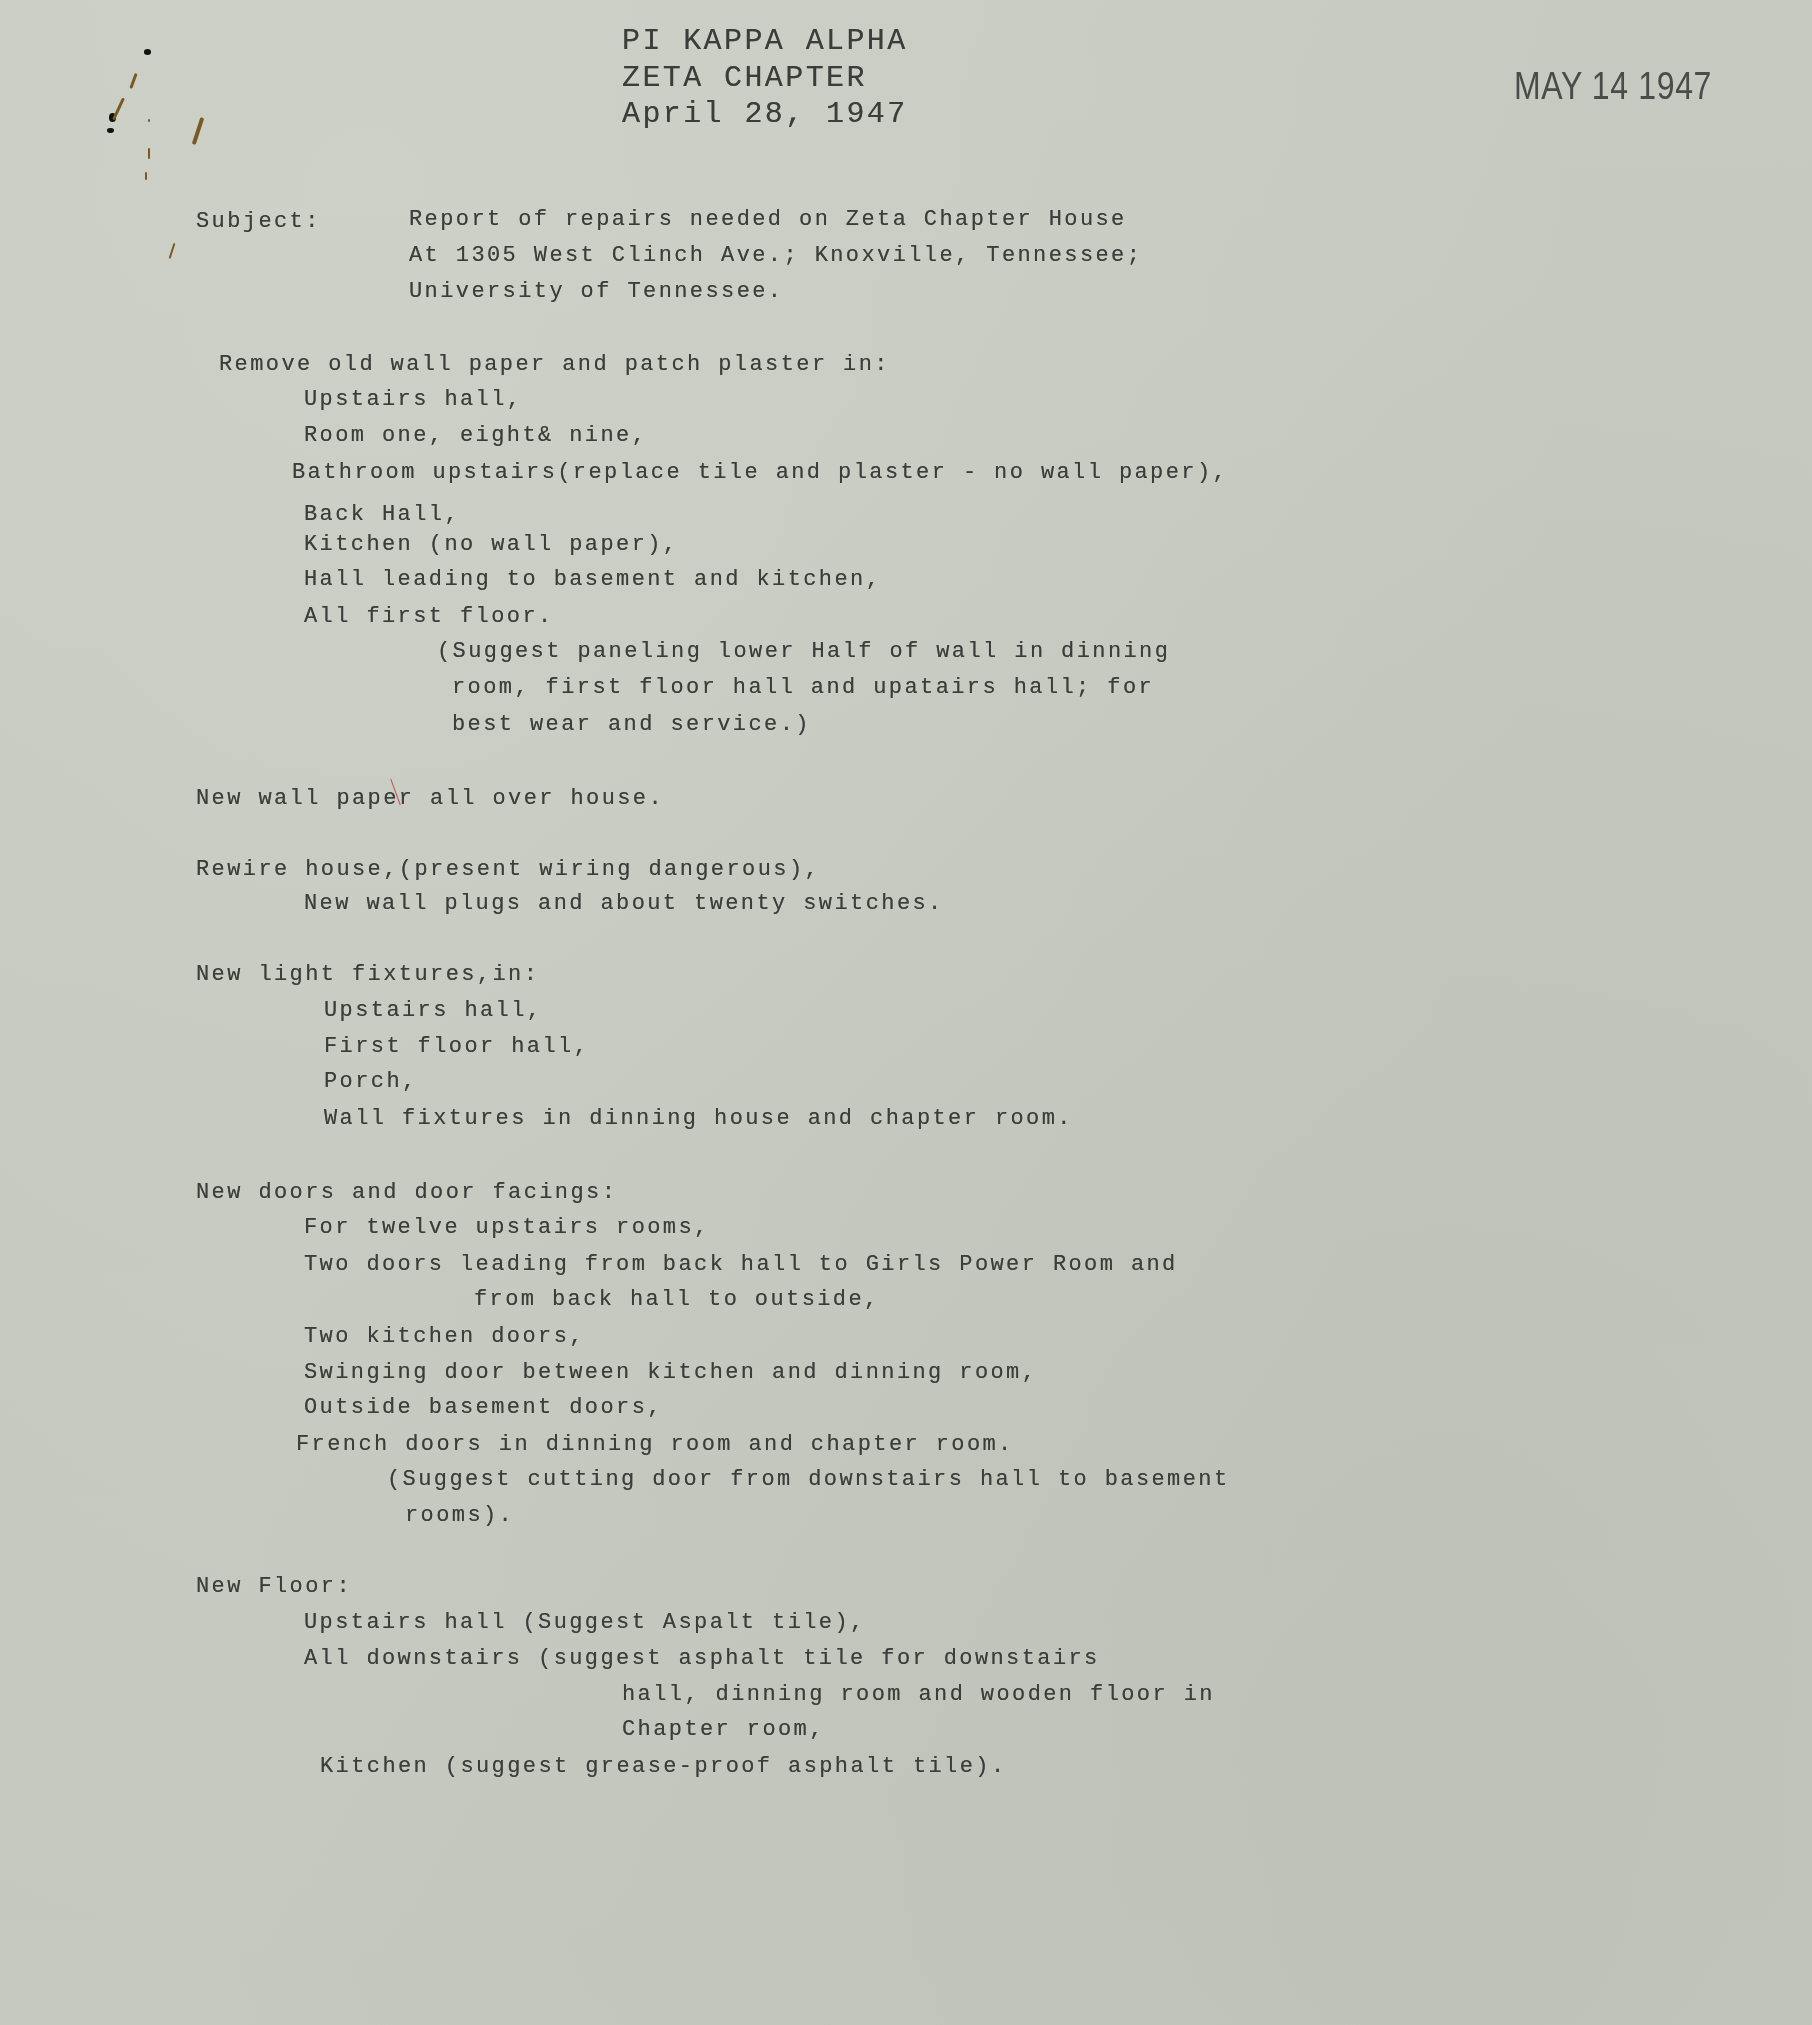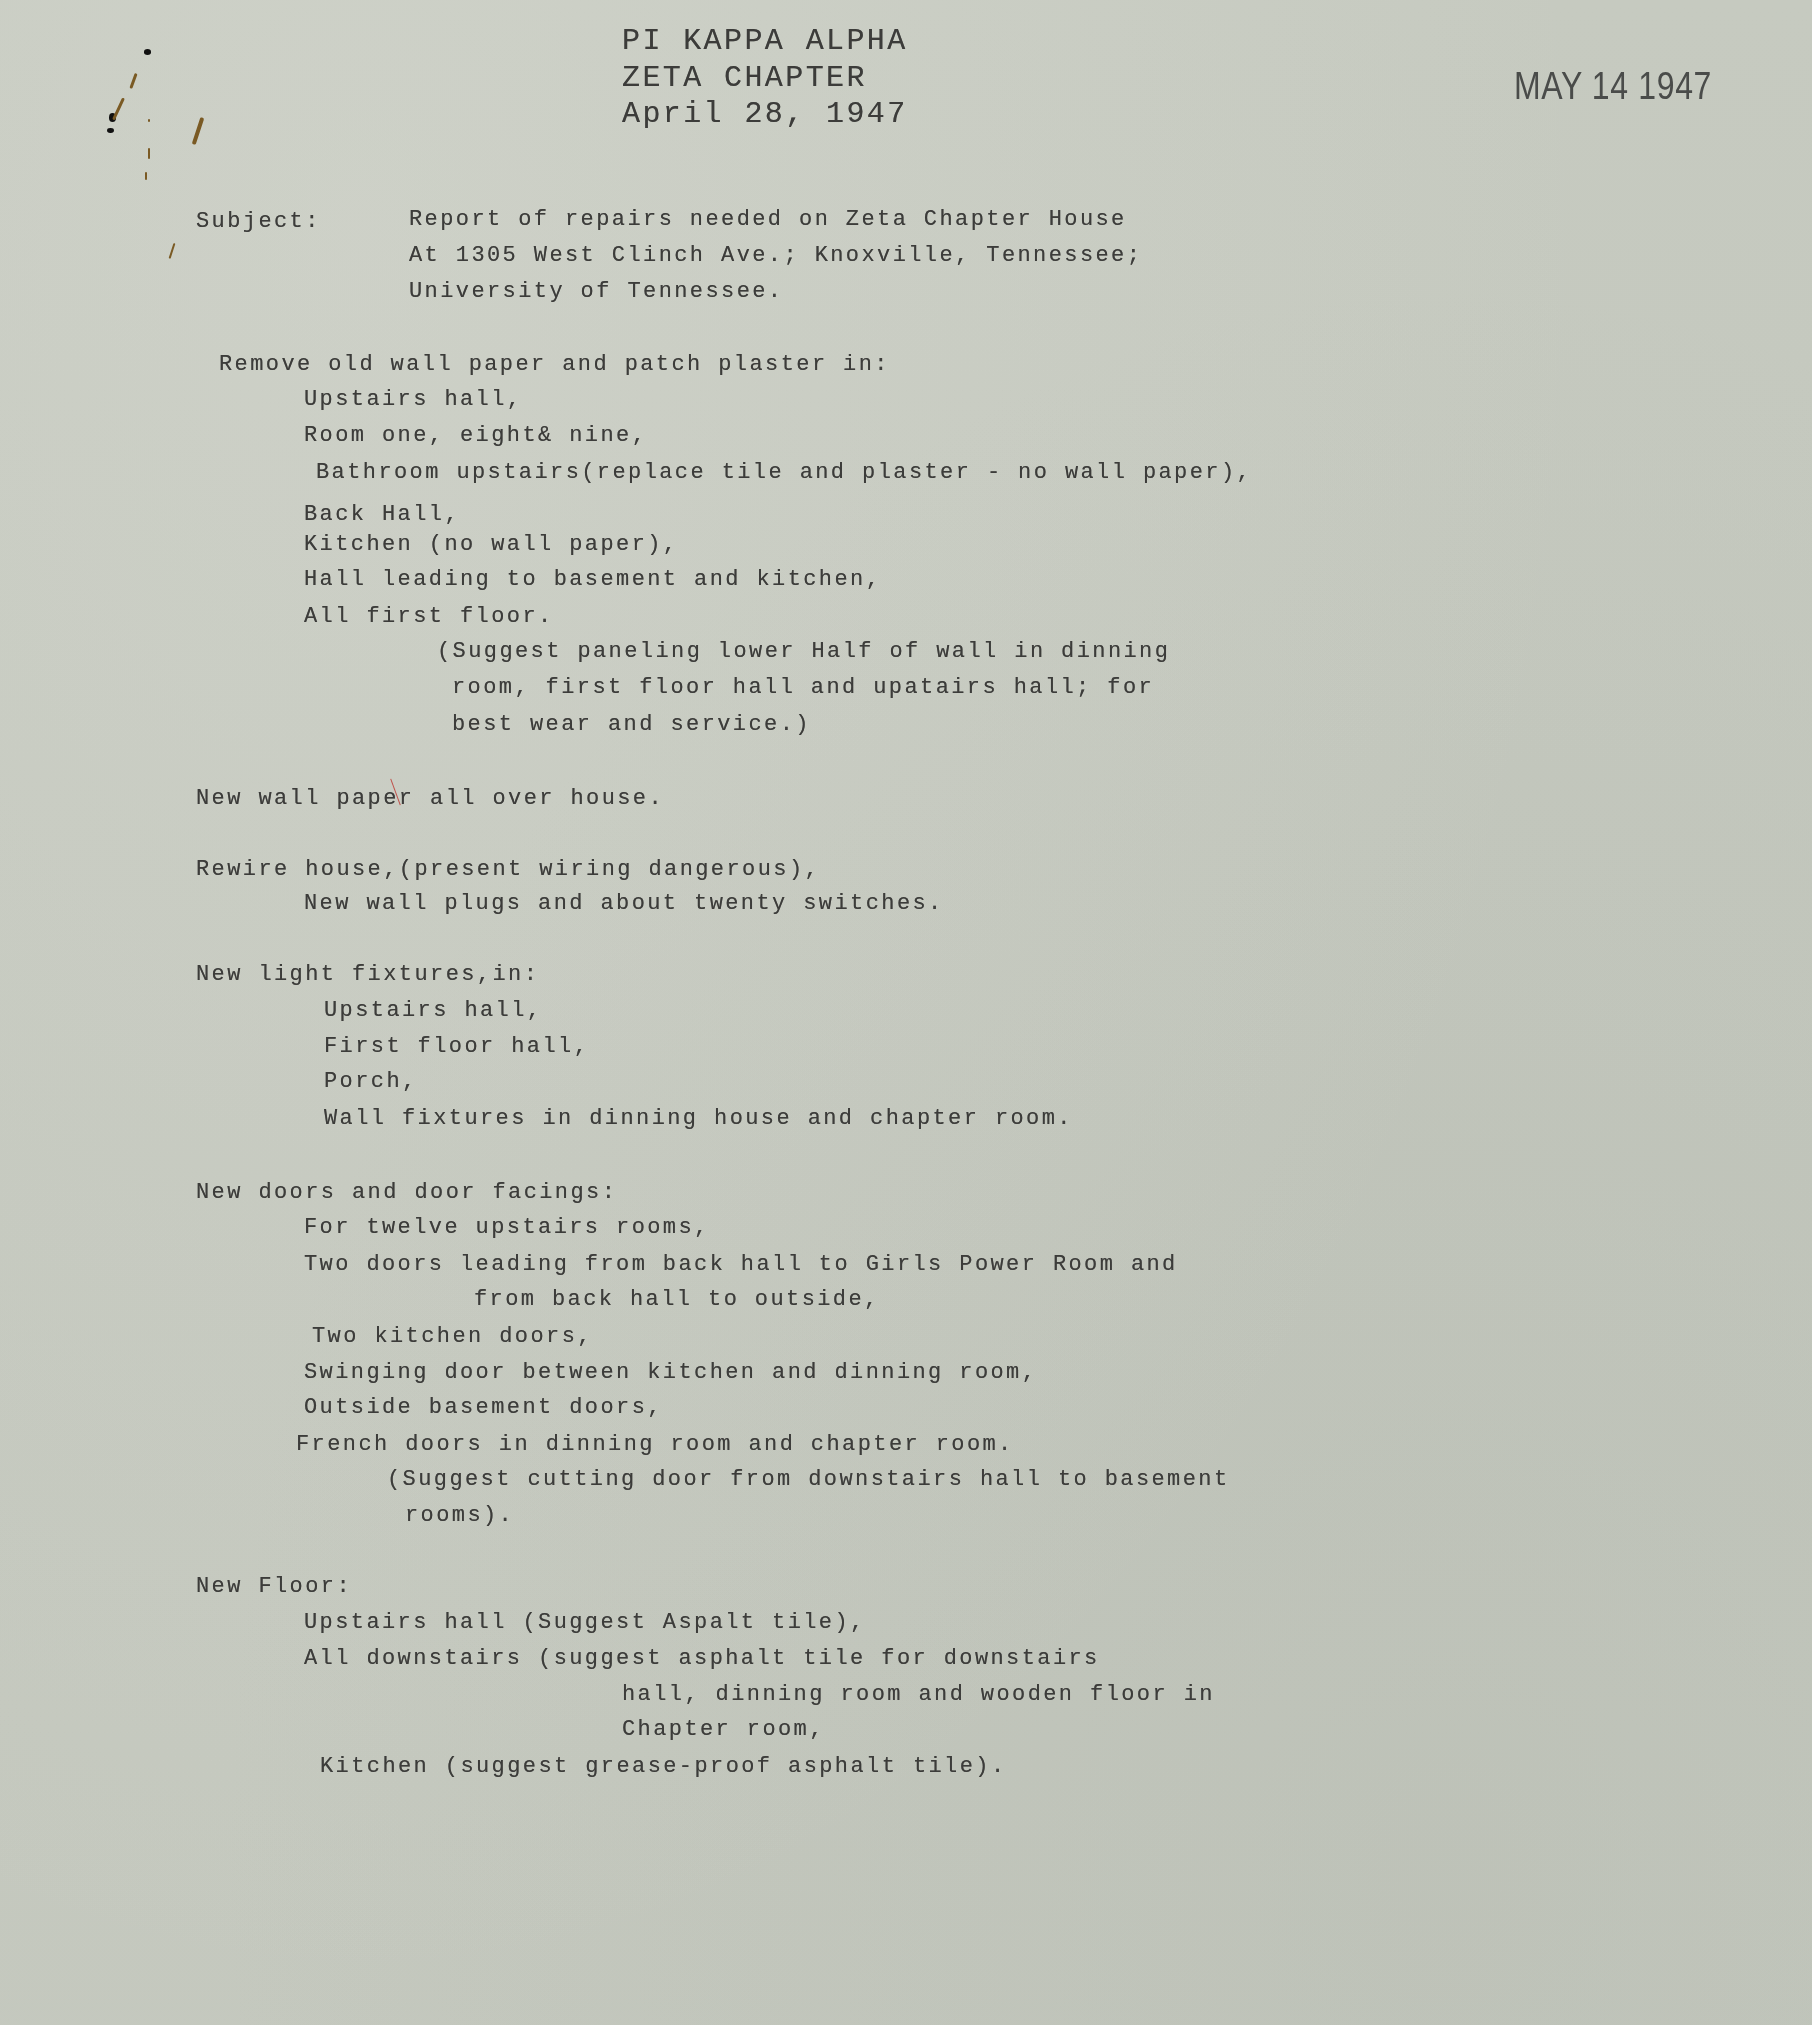--- a/index.html
+++ b/index.html
@@ -84,21 +84,21 @@
   <div class="stamp" style="left:1514px;top:64px;">MAY 14 1947</div>
 
   <div class="line" style="left:196px;top:211px;">Subject:</div>
   <div class="line" style="left:409px;top:209px;text-align:right;">Report of repairs needed on Zeta Chapter House</div>
   <div class="line" style="left:409px;top:245px;">At 1305 West Clinch Ave.; Knoxville, Tennessee;</div>
   <div class="line" style="left:409px;top:281px;">University of Tennessee.</div>
 
   <div class="line" style="left:219px;top:354px;">Remove old wall paper and patch plaster in:</div>
   <div class="line" style="left:304px;top:389px;">Upstairs hall,</div>
   <div class="line" style="left:304px;top:425px;">Room one, eight&amp; nine,</div>
-  <div class="line" style="left:316px;top:462px;">Bathroom upstairs(replace tile and plaster - no wall paper),</div>
+  <div class="line" style="left:292px;top:462px;">Bathroom upstairs(replace tile and plaster - no wall paper),</div>
   <div class="line" style="left:304px;top:476px;margin-top:28px;">Back Hall,</div>
   <div class="line" style="left:304px;top:534px;">Kitchen (no wall paper),</div>
   <div class="line" style="left:304px;top:569px;">Hall leading to basement and kitchen,</div>
   <div class="line" style="left:304px;top:606px;">All first floor.</div>
   <div class="line" style="left:437px;top:641px;">(Suggest paneling lower Half of wall in dinning</div>
   <div class="line" style="left:452px;top:677px;">room, first floor hall and upatairs hall; for</div>
   <div class="line" style="left:452px;top:714px;">best wear and service.)</div>
 
   <div class="red-tick" style="left:395px;top:778px;"></div>
   <div class="line" style="left:196px;top:788px;">New wall paper all over house.</div>
@@ -109,21 +109,21 @@
   <div class="line" style="left:196px;top:964px;">New light fixtures,in:</div>
   <div class="line" style="left:324px;top:1000px;">Upstairs hall,</div>
   <div class="line" style="left:324px;top:1036px;">First floor hall,</div>
   <div class="line" style="left:324px;top:1071px;">Porch,</div>
   <div class="line" style="left:324px;top:1108px;">Wall fixtures in dinning house and chapter room.</div>
 
   <div class="line" style="left:196px;top:1182px;">New doors and door facings:</div>
   <div class="line" style="left:304px;top:1217px;">For twelve upstairs rooms,</div>
   <div class="line" style="left:304px;top:1254px;">Two doors leading from back hall to Girls Power Room and</div>
   <div class="line" style="left:474px;top:1289px;">from back hall to outside,</div>
-  <div class="line" style="left:312px;top:1326px;">Two kitchen doors,</div>
+  <div class="line" style="left:304px;top:1326px;">Two kitchen doors,</div>
   <div class="line" style="left:304px;top:1362px;">Swinging door between kitchen and dinning room,</div>
   <div class="line" style="left:304px;top:1397px;">Outside basement doors,</div>
   <div class="line" style="left:296px;top:1434px;">French doors in dinning room and chapter room.</div>
   <div class="line" style="left:387px;top:1469px;">(Suggest cutting door from downstairs hall to basement</div>
   <div class="line" style="left:405px;top:1505px;">rooms).</div>
 
   <div class="line" style="left:196px;top:1576px;">New Floor:</div>
   <div class="line" style="left:304px;top:1612px;">Upstairs hall (Suggest Aspalt tile),</div>
   <div class="line" style="left:304px;top:1648px;">All downstairs (suggest asphalt tile for downstairs</div>
   <div class="line" style="left:622px;top:1684px;">hall, dinning room and wooden floor in</div>

